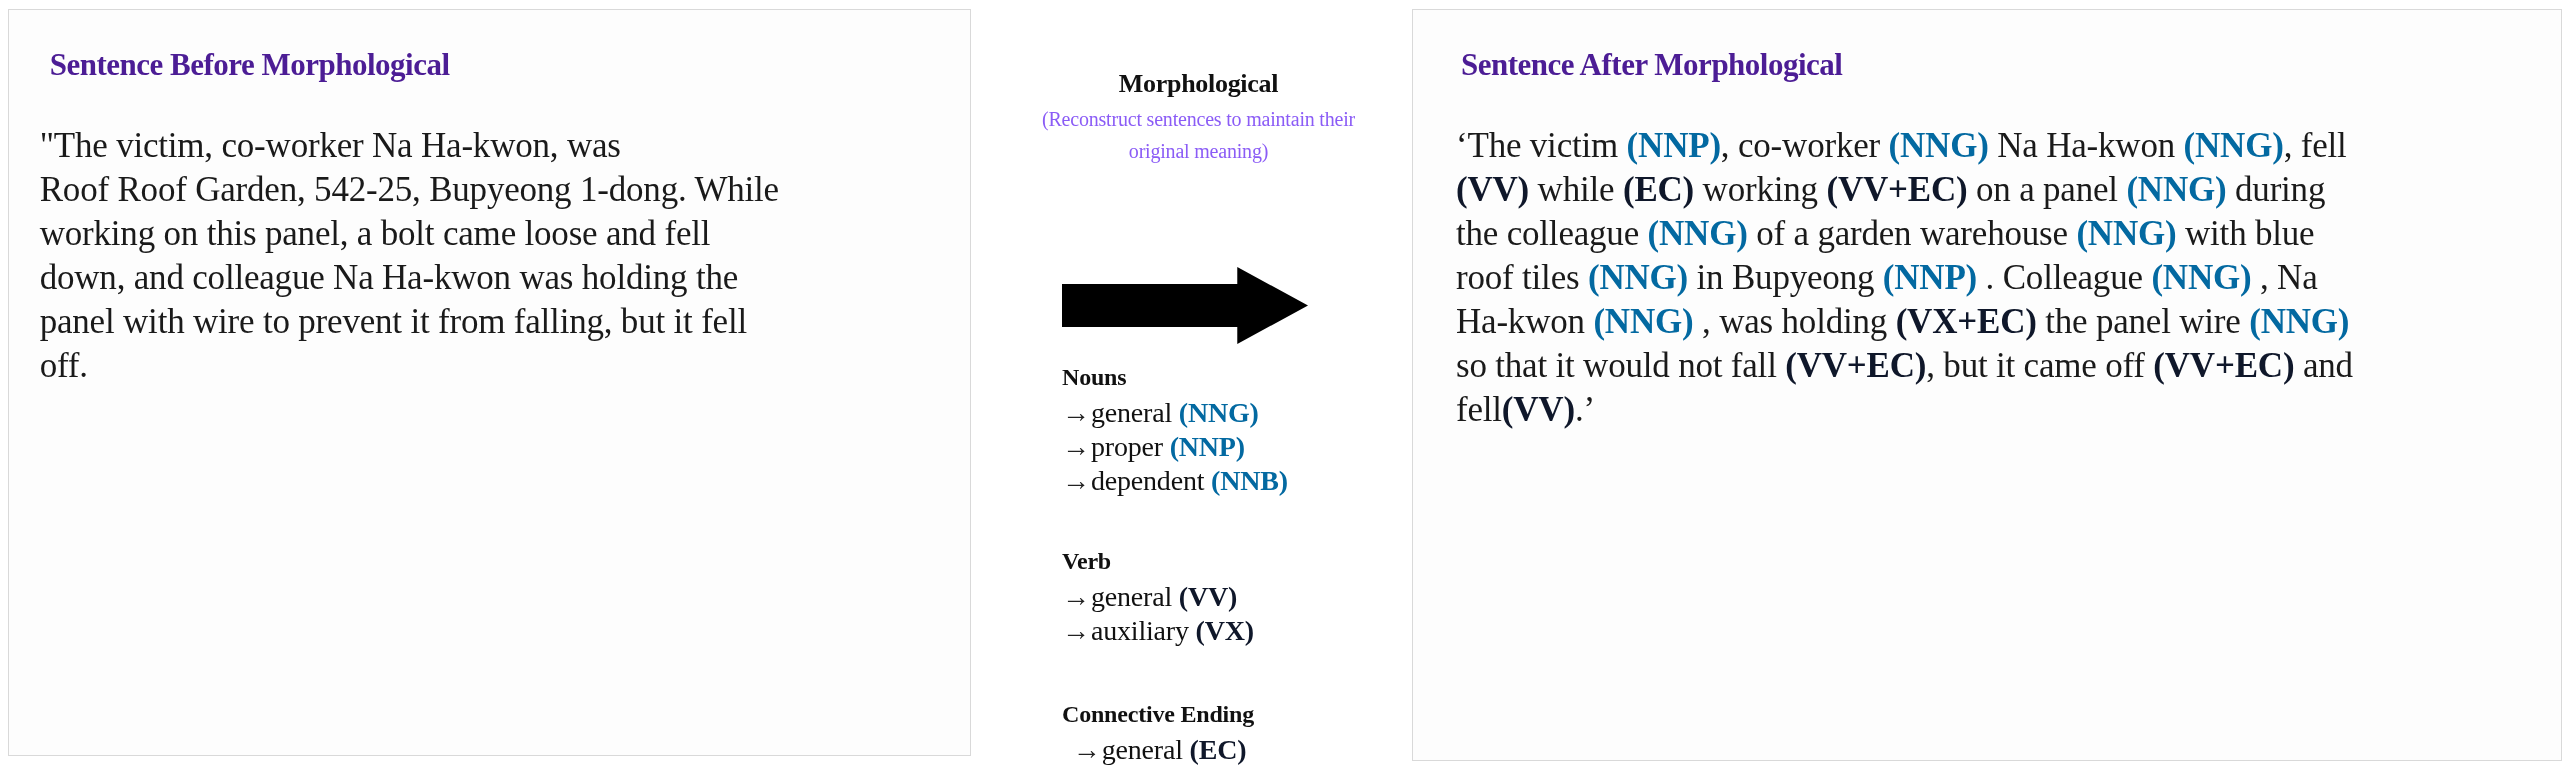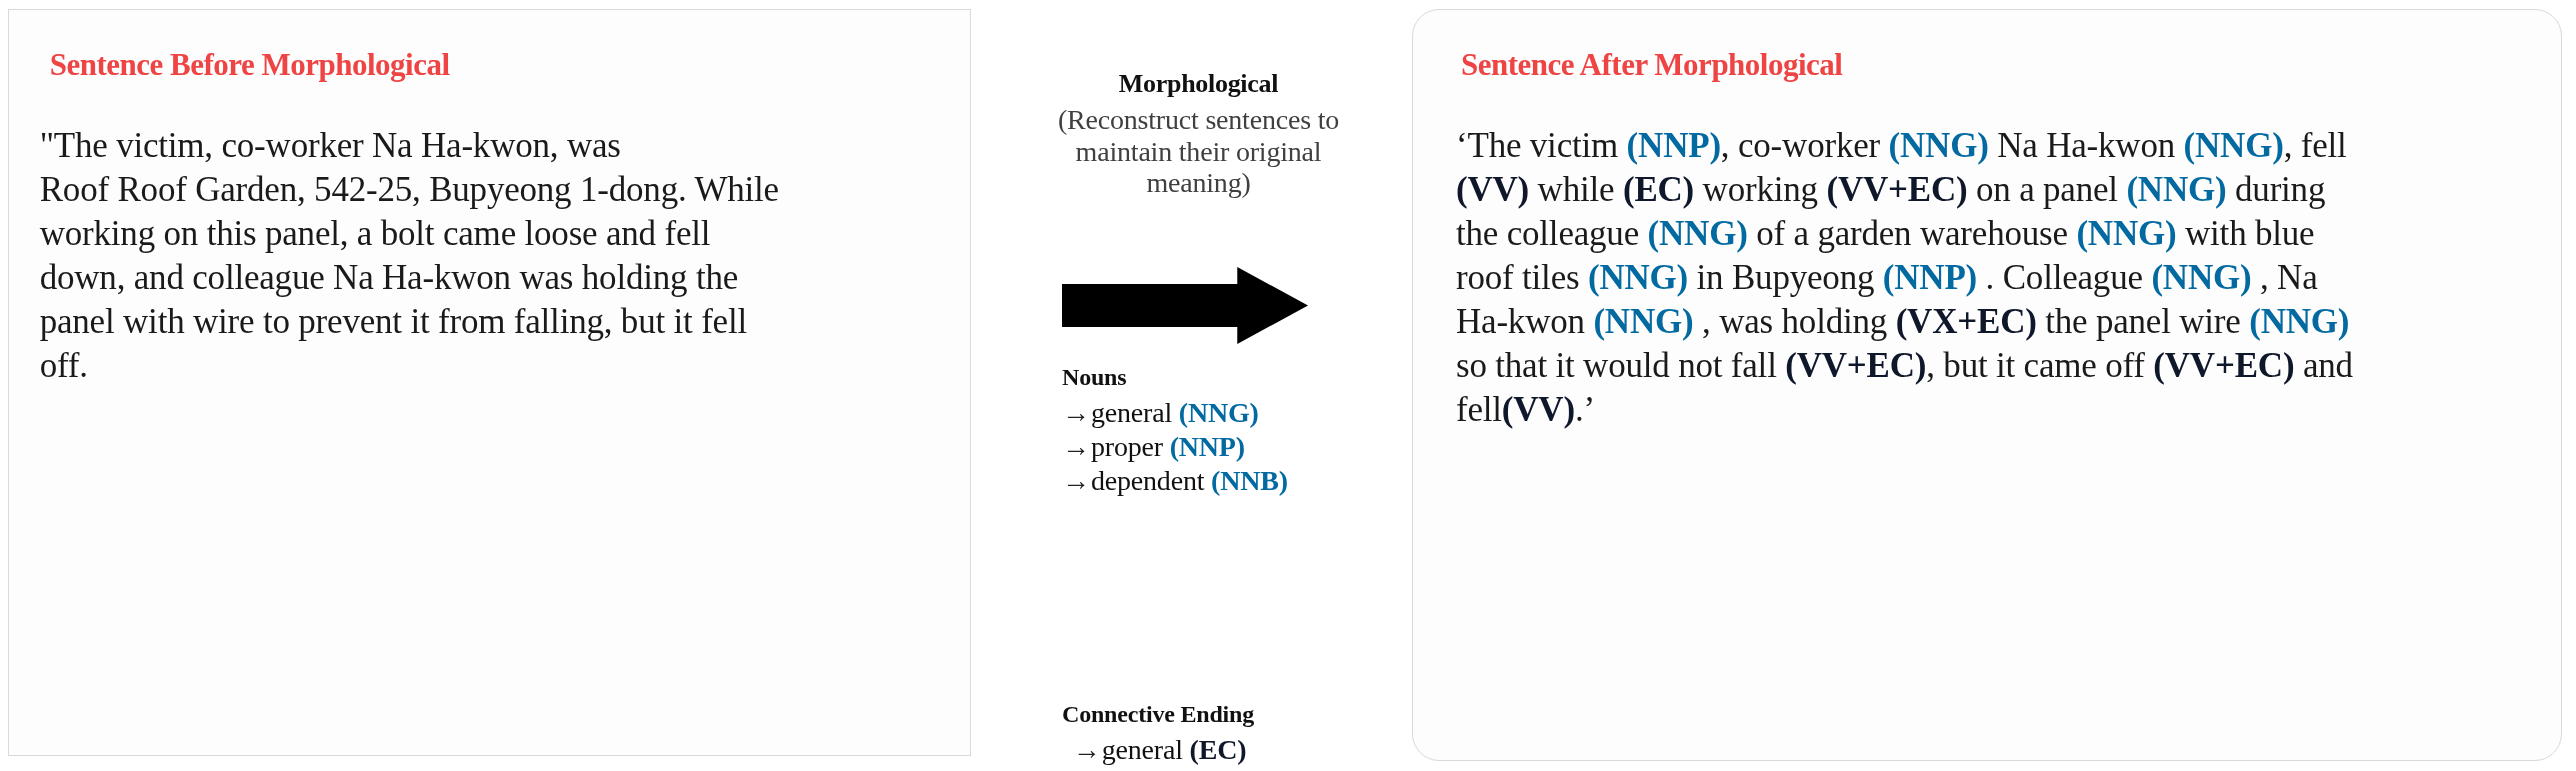--- a/index.html
+++ b/index.html
@@ -17,26 +17,26 @@
   }
 
   
   .panel {
     position: absolute;
     background: #fdfdfd;
     border: 1.5px solid #d9d9d9;
     box-sizing: border-box;
   }
   #panel-before { left: 7.7px;   top: 9.2px;  width: 963px; height: 747px; }
-  #panel-after  { left: 1412px; top: 9.2px;  width: 1150px; height: 752px; border-radius: 27px; }
+  #panel-after  { left: 1412px; top: 9.2px;  width: 1150px; height: 752px; }
 
   .panel-heading {
     position: absolute;
     font-weight: bold;
-    color: #ef4444;
+    color: #4c1d95;
     font-size: 31px;
     letter-spacing: -0.5px;
     white-space: nowrap;
   }
   #panel-before .panel-heading { left: 41px; top: 37px; }
   #panel-after  .panel-heading { left: 48px; top: 37px; }
 
   .panel-body {
     position: absolute;
     color: #1a1a1a;
@@ -69,23 +69,23 @@
     font-weight: bold;
     font-size: 26px;
     color: #111111;
     letter-spacing: -0.3px;
   }
   #transform-subtitle {
     position: absolute;
     left: 46px; top: 95px;
     width: 323px;
     text-align: center;
-    font-size: 28px;
+    font-size: 20px;
     line-height: 31.5px;
-    color: #404040;
+    color: #8b5cf6;
     letter-spacing: -0.2px;
   }
   #transform-arrow {
     position: absolute;
     left: 71px;
     top: 258px;
     width: 246px;
     height: 77px;
   }
 
@@ -156,20 +156,31 @@
     <div class="legend-item">
       <span class="arrow-glyph">→</span><span class="legend-label">proper</span>
       <span class="tag-noun">(NNP)</span>
     </div>
     <div class="legend-item">
       <span class="arrow-glyph">→</span><span class="legend-label">dependent</span>
       <span class="tag-noun">(NNB)</span>
     </div>
   </div>
 
+  <div class="legend-group" id="legend-verb">
+    <div class="legend-title">Verb</div>
+    <div class="legend-item">
+      <span class="arrow-glyph">→</span><span class="legend-label">general</span>
+      <span class="tag-verb">(VV)</span>
+    </div>
+    <div class="legend-item">
+      <span class="arrow-glyph">→</span><span class="legend-label">auxiliary</span>
+      <span class="tag-verb">(VX)</span>
+    </div>
+  </div>
 
   <div class="legend-group" id="legend-ending">
     <div class="legend-title">Connective Ending</div>
     <div class="legend-item indented">
       <span class="arrow-glyph">→</span><span class="legend-label">general</span>
       <span class="tag-verb">(EC)</span>
     </div>
   </div>
 </div>
 

